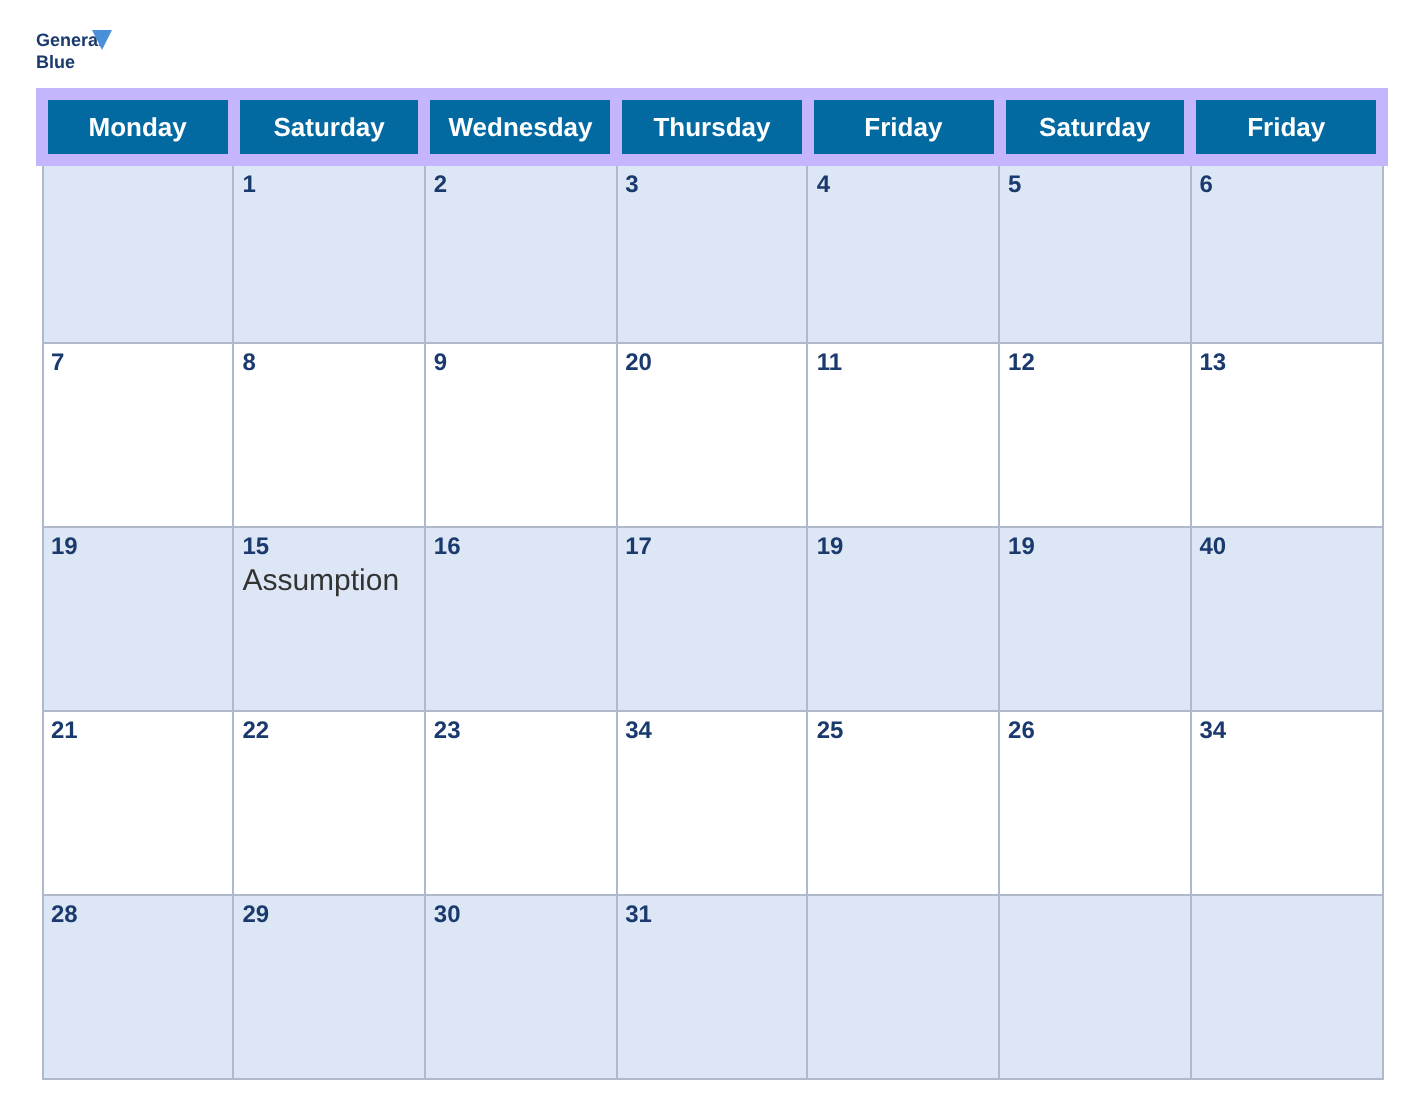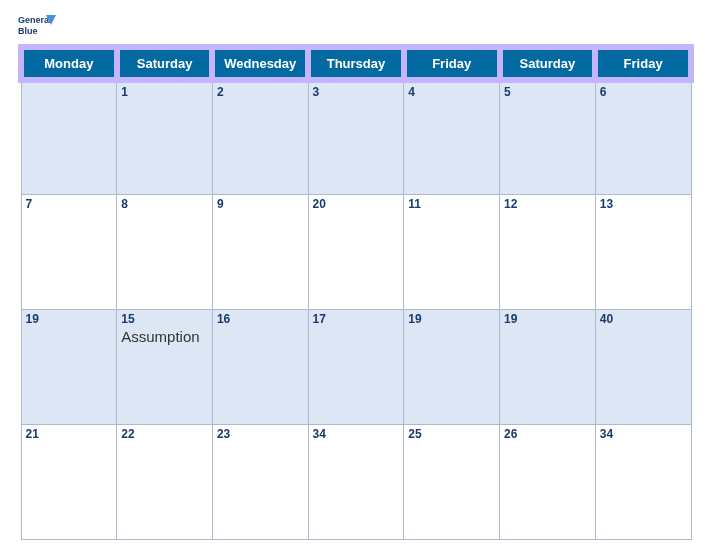--- a/index.html
+++ b/index.html
@@ -213,14 +213,31 @@
         <td>
           <span class="day-number">25</span>
         </td>
         <td>
           <span class="day-number">26</span>
         </td>
         <td>
           <span class="day-number">34</span>
         </td>
       </tr>
+      <tr class="row-shaded">
+        <td>
+          <span class="day-number">28</span>
+        </td>
+        <td>
+          <span class="day-number">29</span>
+        </td>
+        <td>
+          <span class="day-number">30</span>
+        </td>
+        <td>
+          <span class="day-number">31</span>
+        </td>
+        <td></td>
+        <td></td>
+        <td></td>
+      </tr>
     </tbody>
 </table>
 
 </body></html>

